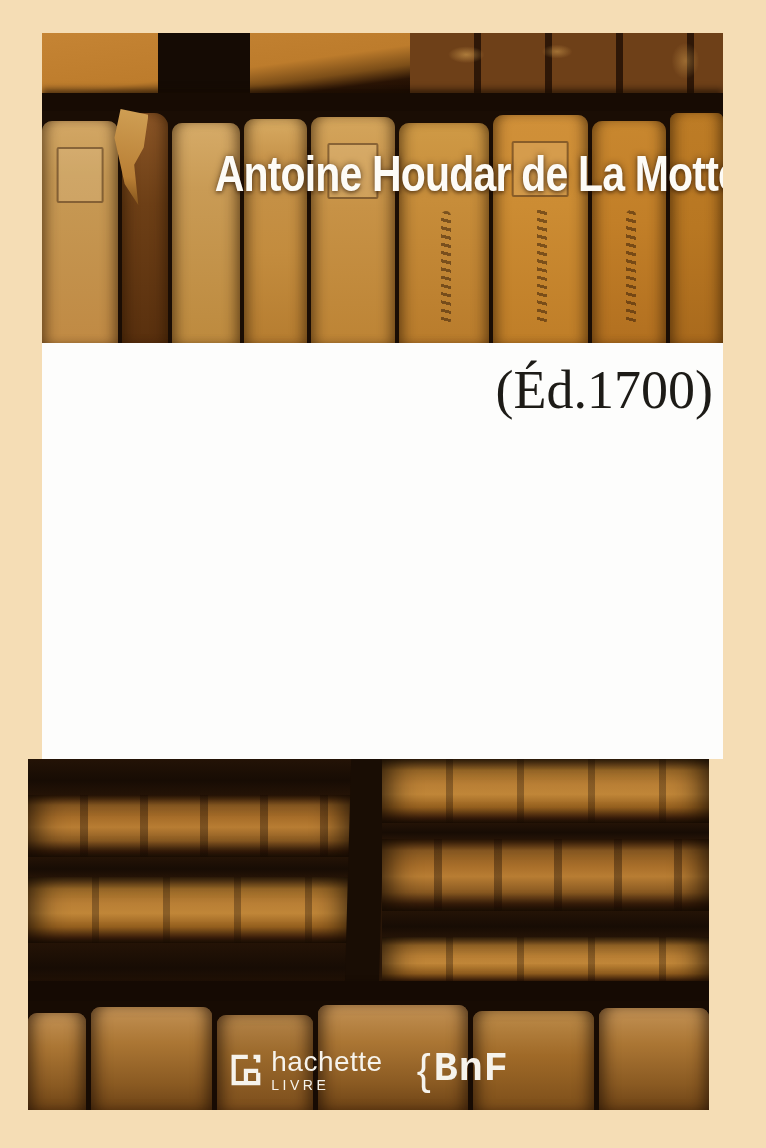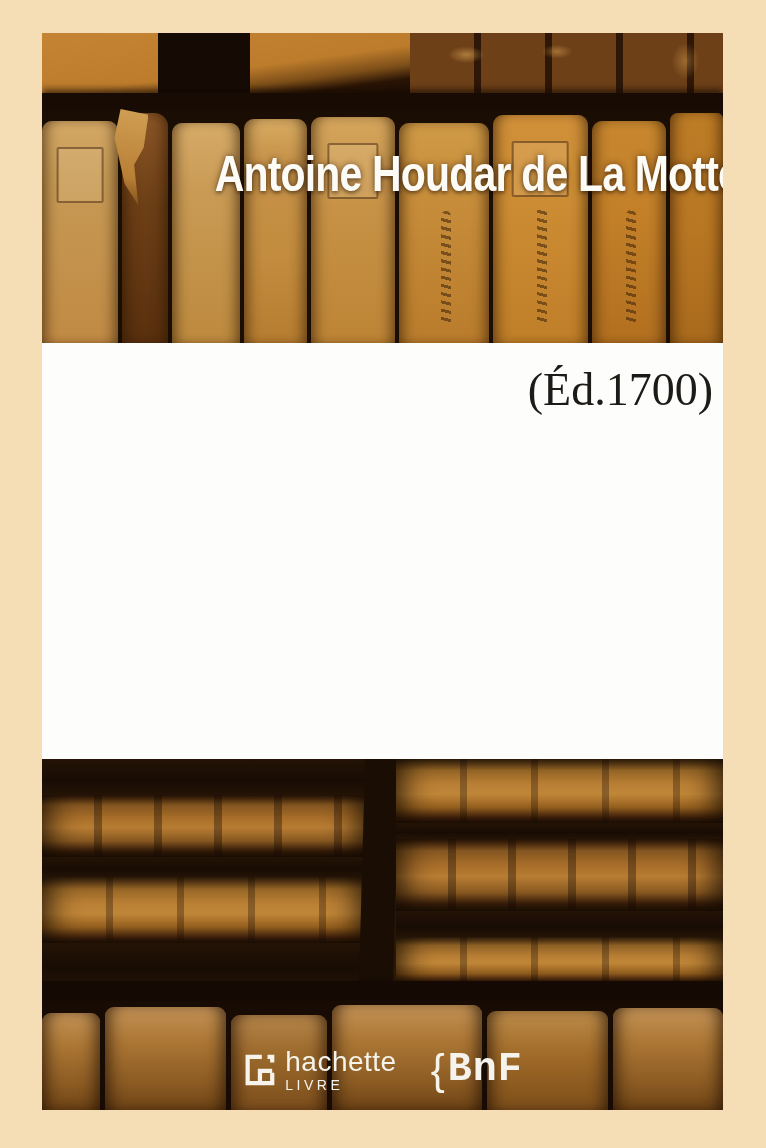--- a/index.html
+++ b/index.html
@@ -87,26 +87,26 @@
     position:absolute;left:42px;top:343px;width:681px;height:416px;
     background:#fdfdfc;box-sizing:border-box;padding-top:14px;
     font-family:"Liberation Serif", serif;color:#1d1b17;
   }
   .title-line1{
     text-align:center;box-sizing:border-box;padding-left:33px;
     font-size:54px;line-height:62px;white-space:nowrap;
   }
   .title-line2{
     text-align:right;box-sizing:border-box;padding-right:10px;
-    font-size:46px;line-height:66px;
+    font-size:54px;line-height:66px;
   }
 
   
   .photo-bottom{
-    position:absolute;left:42px;top:759px;width:681px;height:351px;
+    position:absolute;left:28px;top:759px;width:681px;height:351px;
     background:#2a1708;overflow:hidden;
   }
   .stacks{position:absolute;left:0;top:0;width:100%;height:226px;}
   .stack{position:absolute;top:0;height:100%;display:flex;flex-direction:column;}
   .stack-left{left:0;width:47.5%;}
   .stack-right{right:0;width:48%;}
   .band{width:100%;}
   .band.dark{background:linear-gradient(180deg,#241306 0%,#170c04 60%,#241306 100%);}
   .band.amber{
     background:

